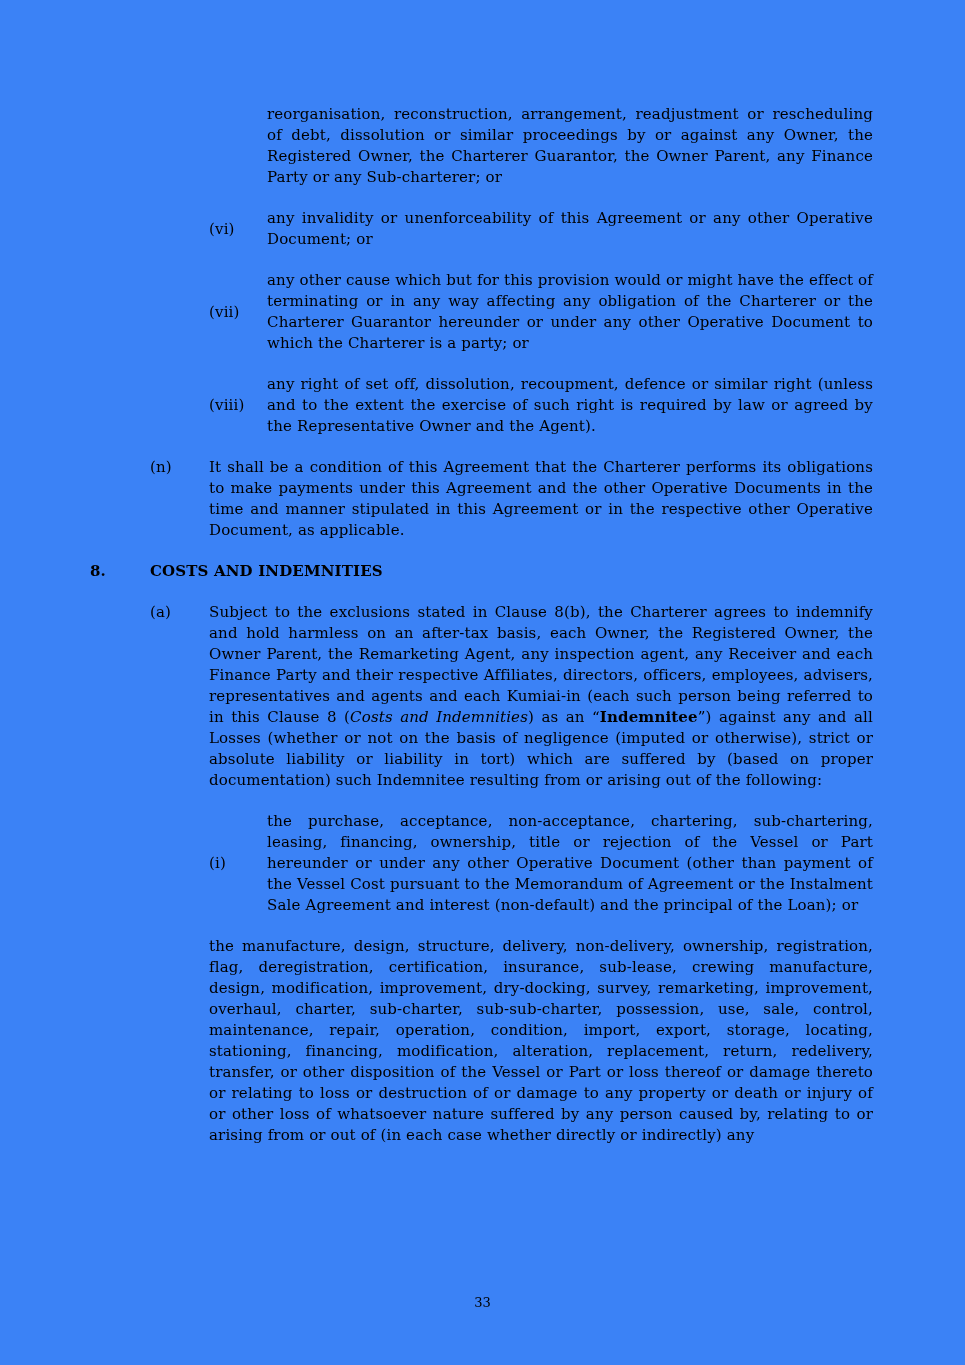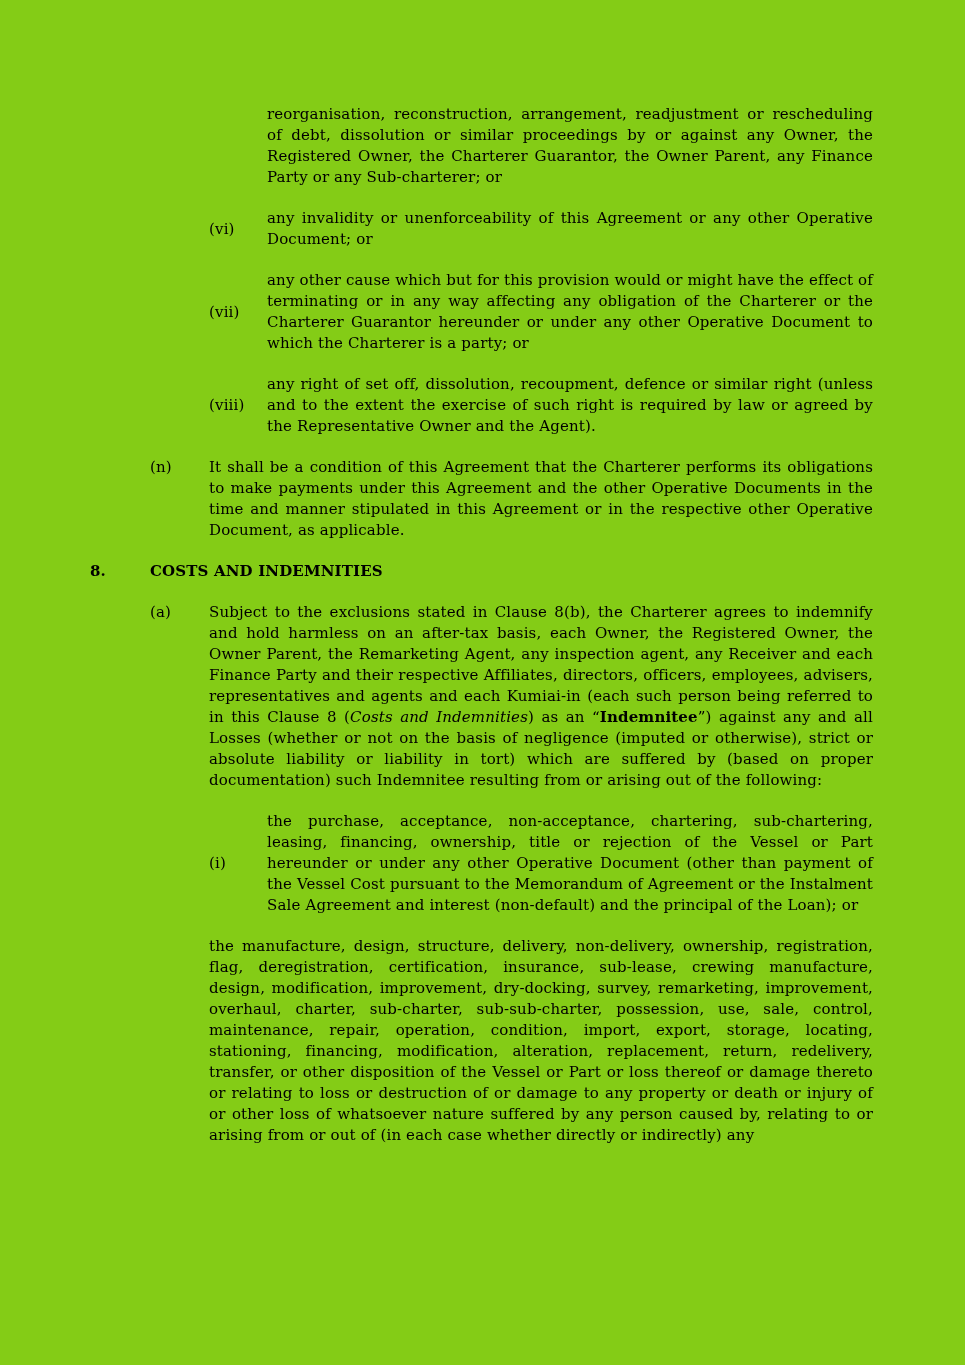--- a/index.html
+++ b/index.html
@@ -4,21 +4,21 @@
 <style>
   html, body {
     margin: 0;
     padding: 0;
     background: #ffffff;
   }
   .page {
     position: relative;
     width: 965px;
     height: 1365px;
-    background: #84cc16;
+    background: #3b82f6;
     color: #000000;
     font-family: "DejaVu Serif", "Liberation Serif", serif;
     font-size: 15px;
     line-height: 21px;
     letter-spacing: 0.15px;
     overflow: hidden;
   }
   .content {
     position: absolute;
     top: 104px;
@@ -109,13 +109,14 @@
       <span class="label">(i)</span>
       <div class="text">the purchase, acceptance, non-acceptance, chartering, sub-chartering, leasing, financing, ownership, title or rejection of the Vessel or Part hereunder or under any other Operative Document (other than payment of the Vessel Cost pursuant to the Memorandum of Agreement or the Instalment Sale Agreement and interest (non-default) and the principal of the Loan); or</div>
     </div>
 
     <div class="block level2">
       <div class="text">the manufacture, design, structure, delivery, non-delivery, ownership, registration, flag, deregistration, certification, insurance, sub-lease, crewing manufacture, design, modification, improvement, dry-docking, survey, remarketing, improvement, overhaul, charter, sub-charter, sub-sub-charter, possession, use, sale, control, maintenance, repair, operation, condition, import, export, storage, locating, stationing, financing, modification, alteration, replacement, return, redelivery, transfer, or other disposition of the Vessel or Part or loss thereof or damage thereto or relating to loss or destruction of or damage to any property or death or injury of or other loss of whatsoever nature suffered by any person caused by, relating to or arising from or out of (in each case whether directly or indirectly) any</div>
     </div>
 
   </div>
 
+  <div class="page-number">33</div>
 </div>
 
 </body></html>

